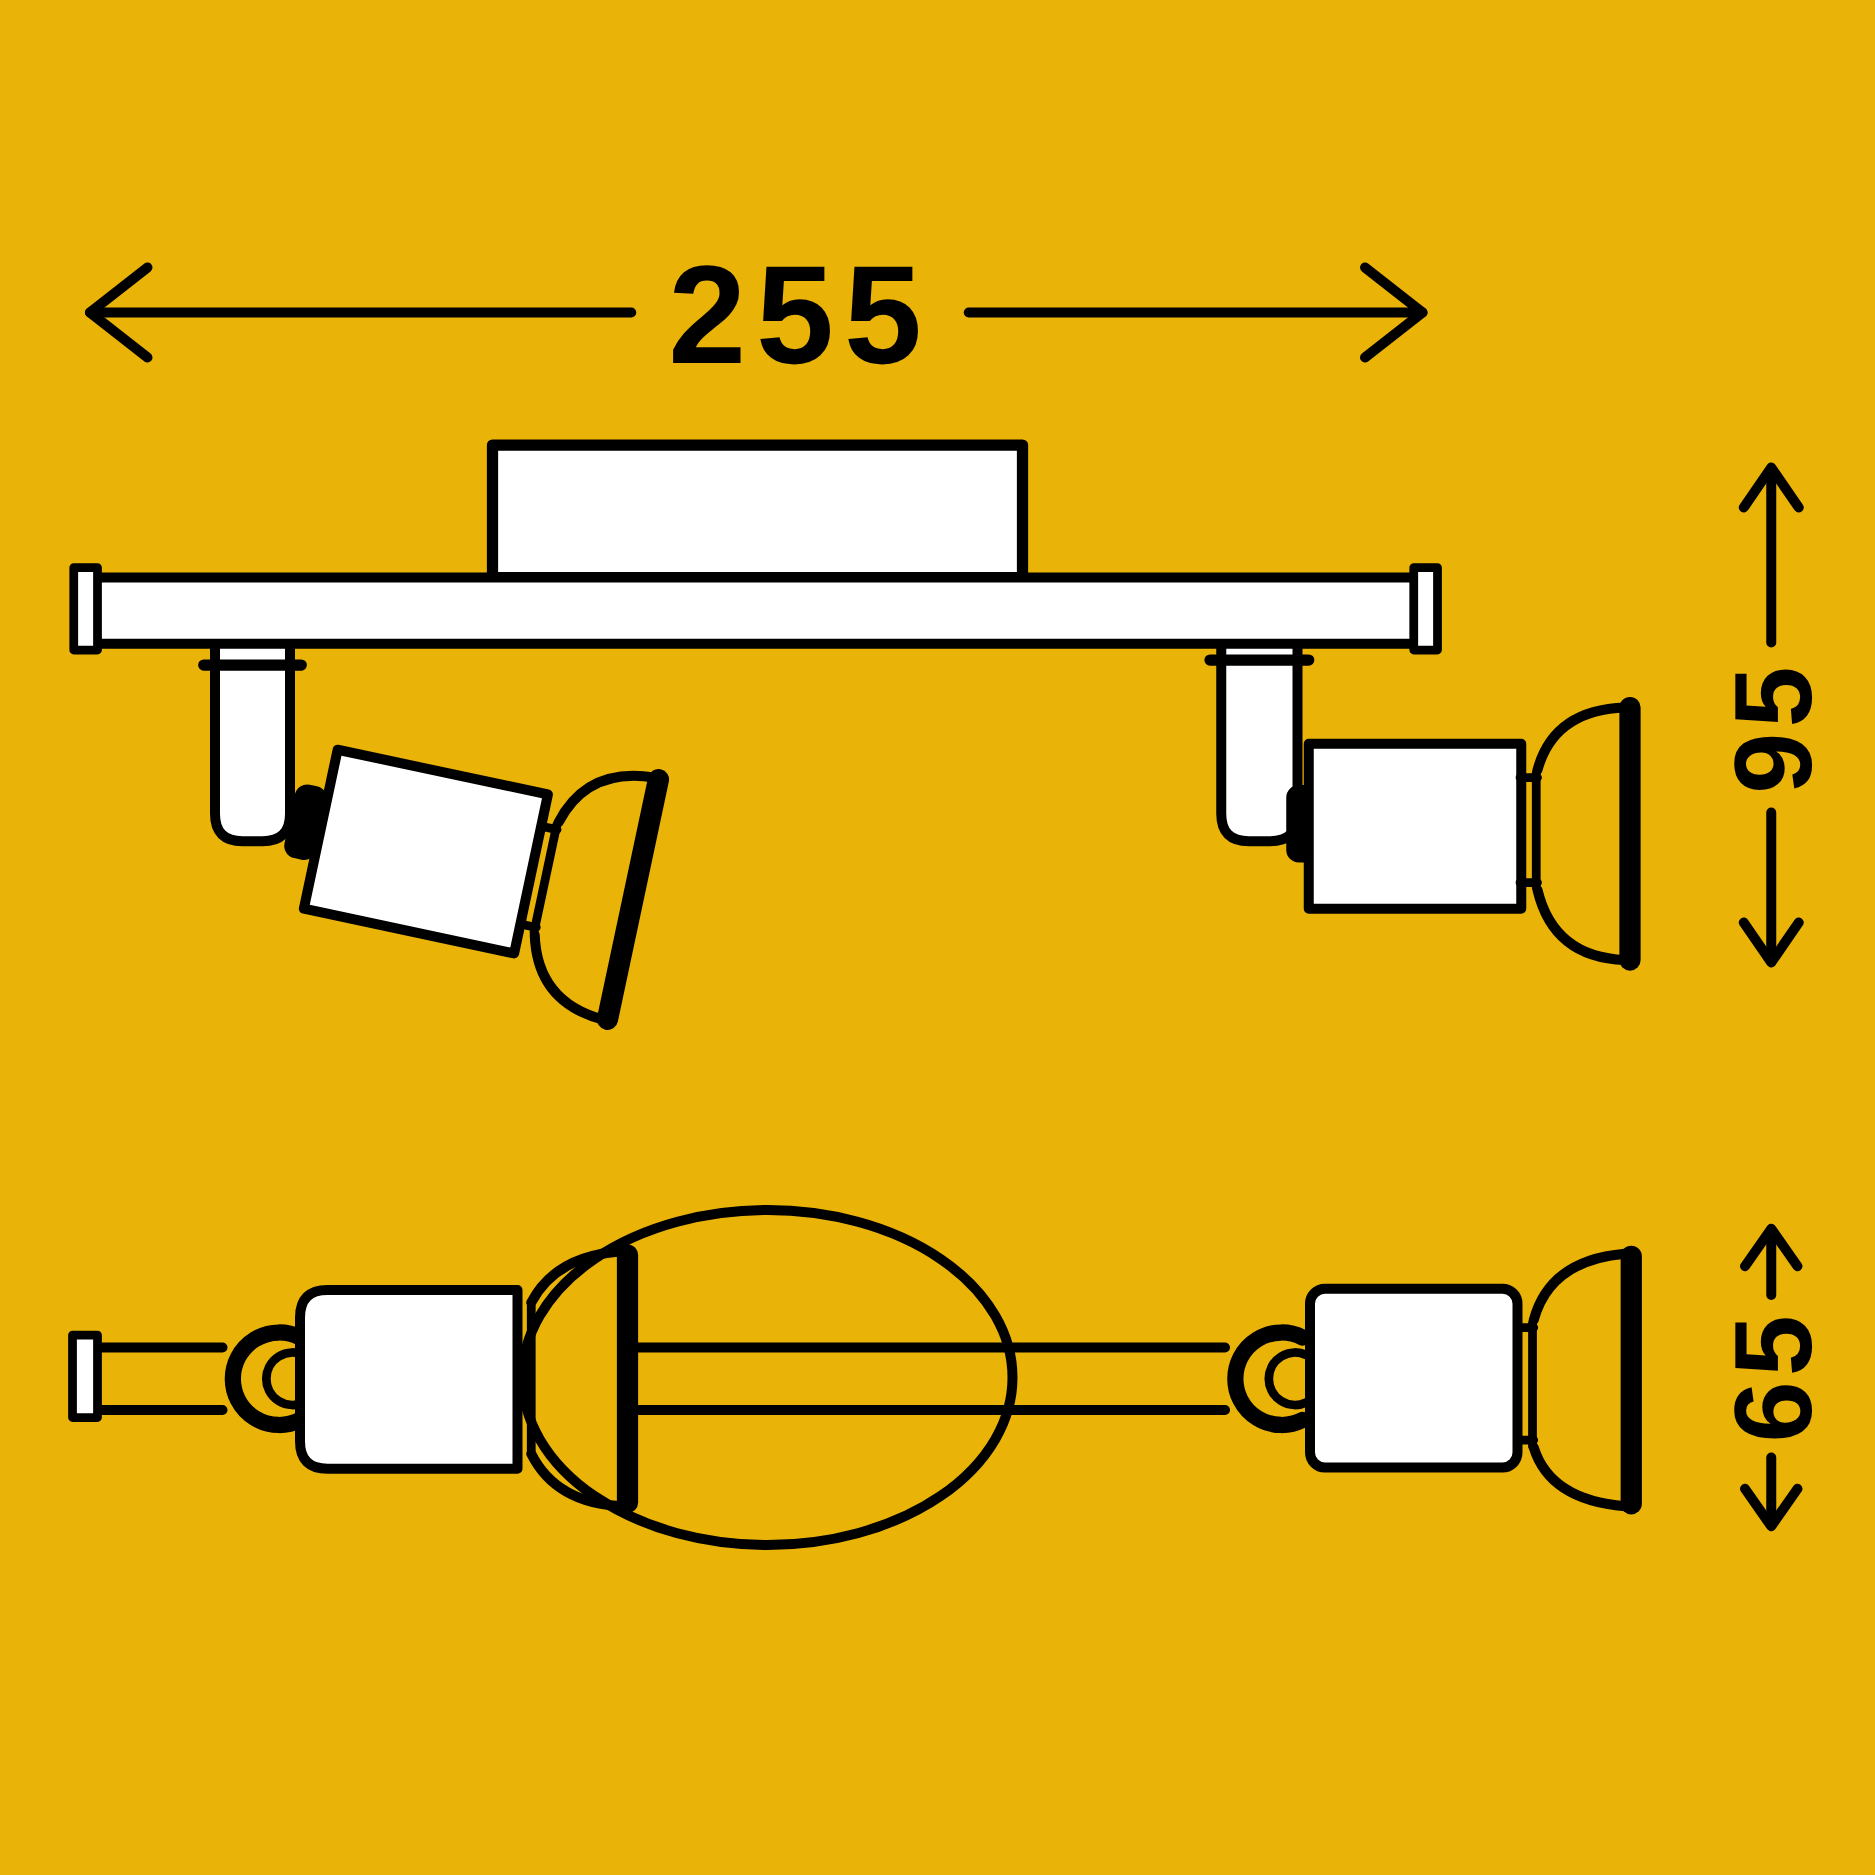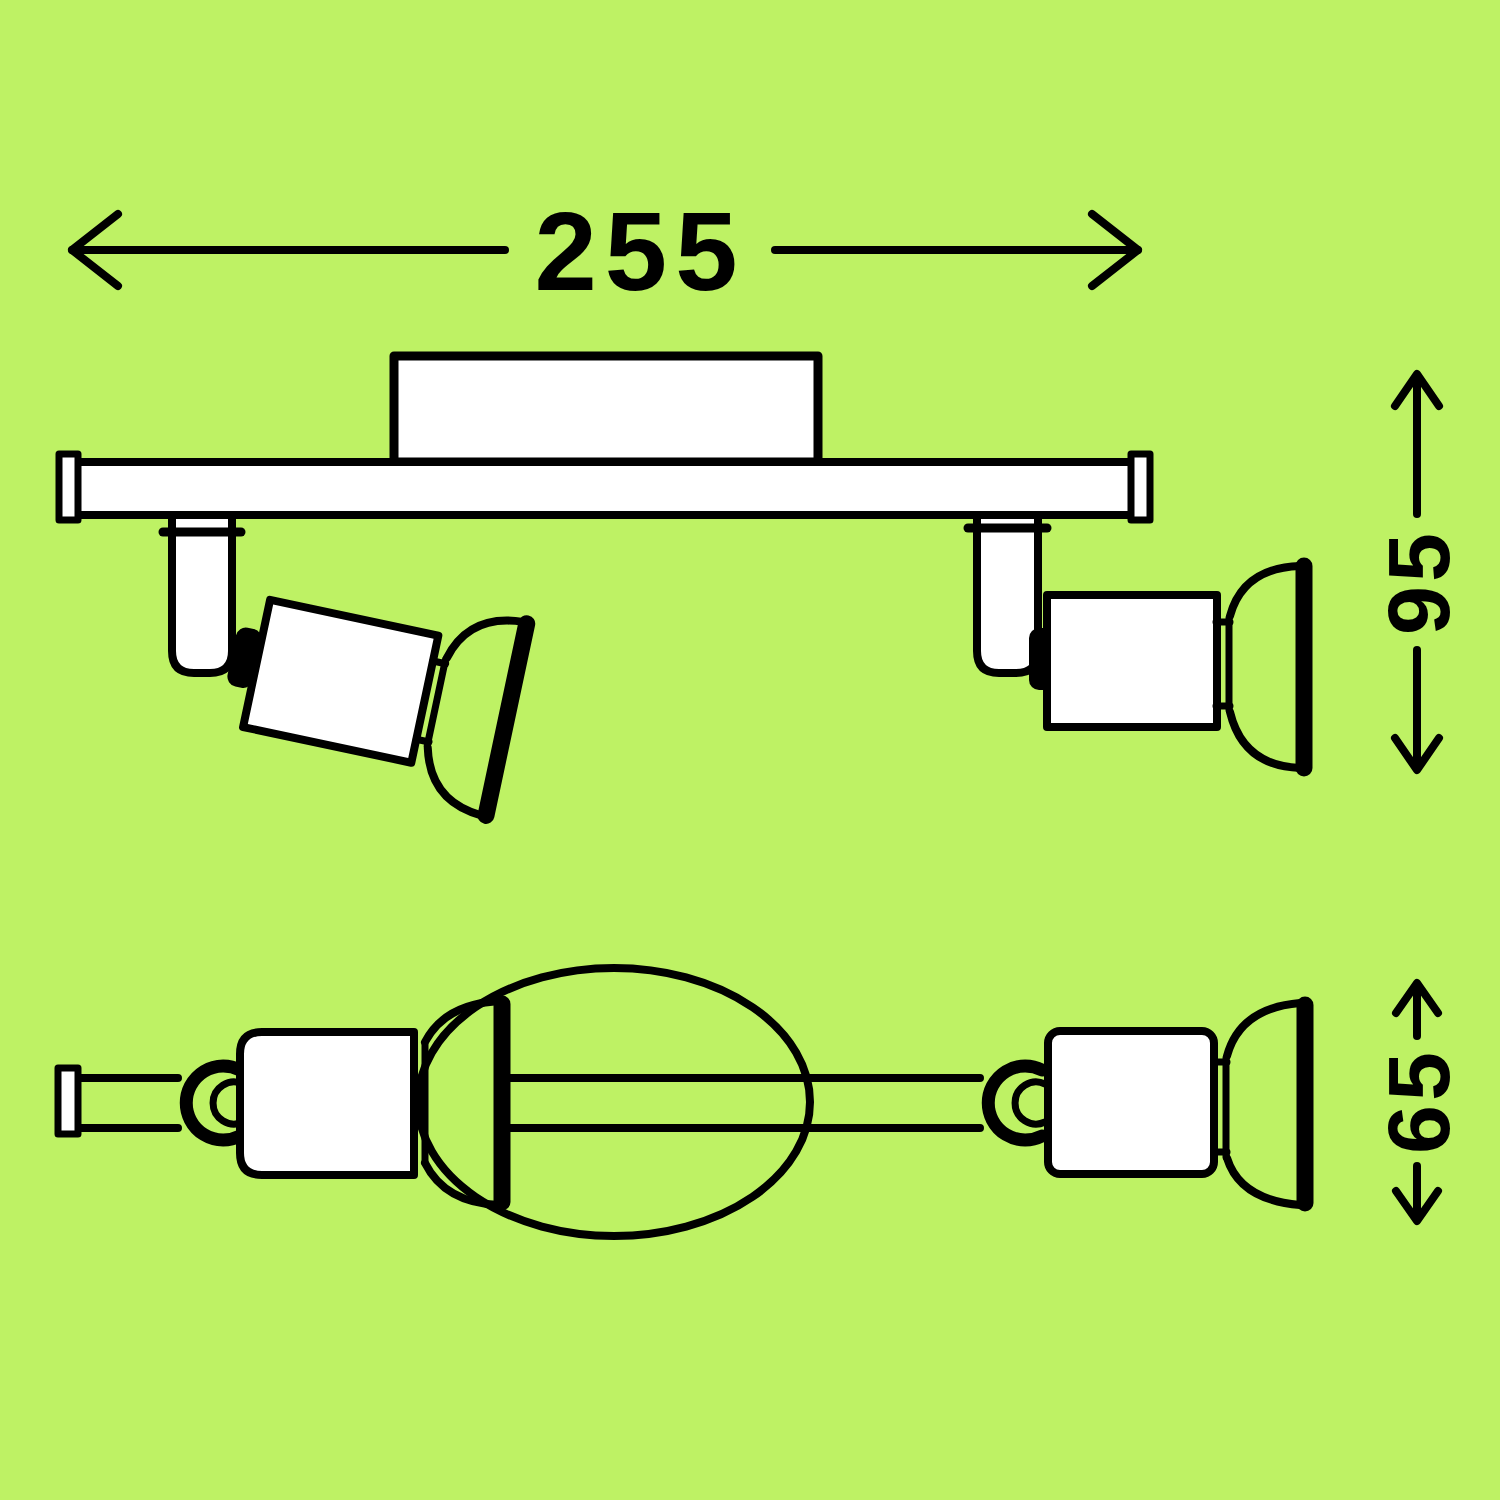--- a/index.html
+++ b/index.html
@@ -4,21 +4,21 @@
 <style>
   html, body {
     margin: 0;
     padding: 0;
     background: #ffffff;
   }
   .stage {
     position: relative;
     width: 1500px;
     height: 1500px;
-    background: #bef264;
+    background: #eab308;
     overflow: hidden;
   }
   svg { display: block; width: 1500px; height: 1500px; }
 
   
   .ln  { stroke: #000; fill: none; stroke-width: 8; stroke-linecap: round; stroke-linejoin: round; }
   .ln7 { stroke: #000; fill: none; stroke-width: 7; stroke-linecap: round; stroke-linejoin: round; }
   .ln9 { stroke: #000; fill: none; stroke-width: 9; stroke-linecap: round; stroke-linejoin: round; }
   .lnw { stroke: #000; fill: #fff; stroke-width: 8; stroke-linecap: round; stroke-linejoin: round; }
   .lnw7{ stroke: #000; fill: #fff; stroke-width: 7; stroke-linecap: round; stroke-linejoin: round; }

